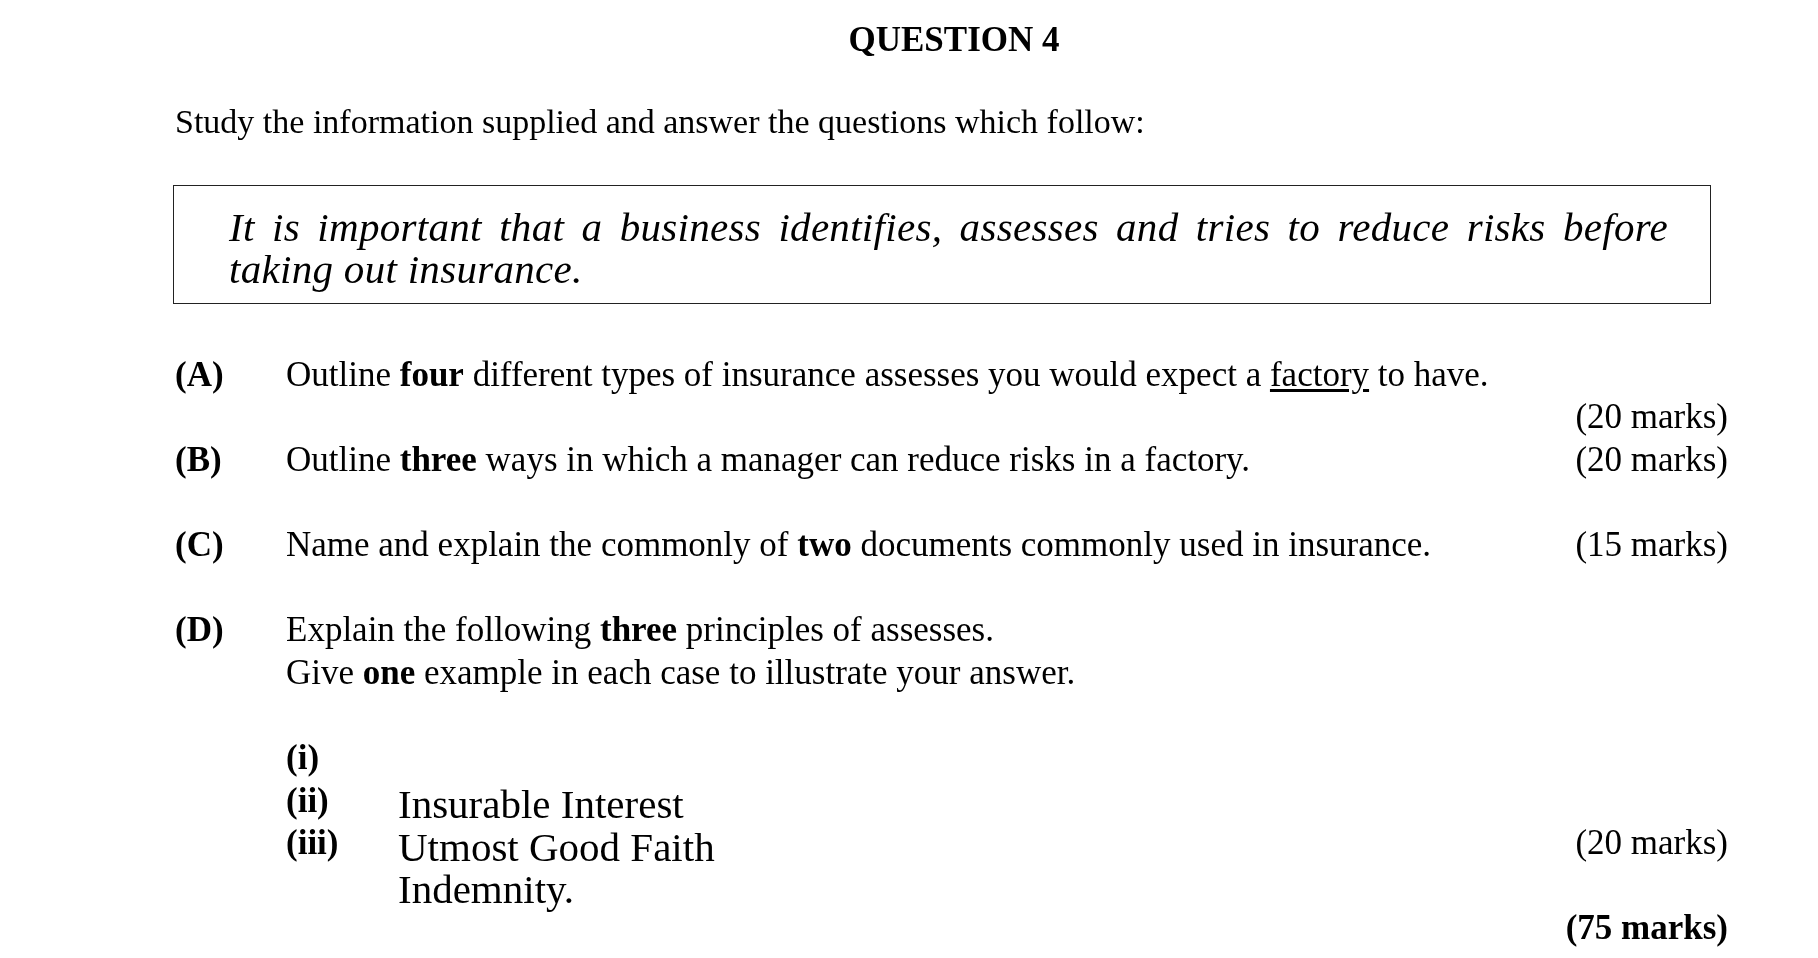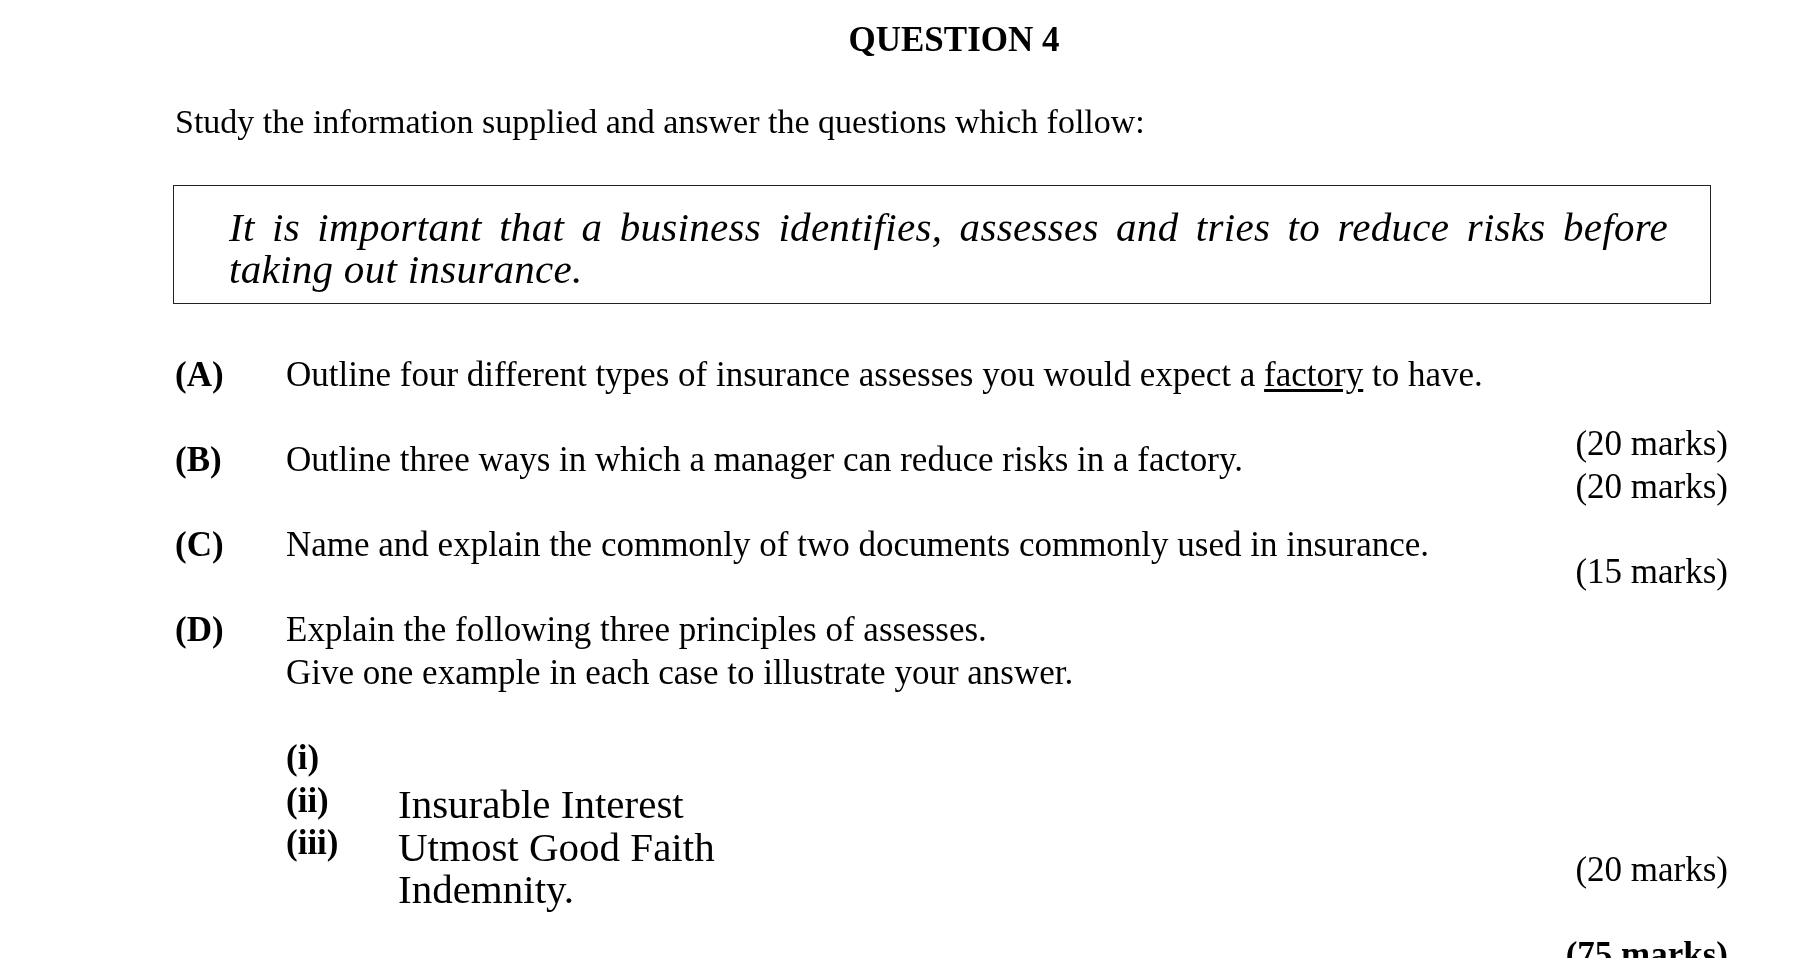--- a/index.html
+++ b/index.html
@@ -7,25 +7,25 @@
          font-family:"Liberation Serif", "DejaVu Serif", serif; color:#000; }
   .abs { position:absolute; white-space:nowrap; line-height:1; }
   .title { left:0; width:1908px; text-align:center; top:22px; font-size:35px; font-weight:bold; }
   .intro { left:175px; top:105px; font-size:34px; }
   .box { position:absolute; left:173px; top:185px; width:1538px; height:119px;
          border:1.6px solid #222; box-sizing:border-box; }
   .box-text { position:absolute; left:55px; right:42px; top:20px; font-size:41px; font-style:italic;
               text-align:justify; text-align-last:left; line-height:42px; letter-spacing:0.3px; }
   .qlabel { font-size:35px; font-weight:bold; left:175px; }
   .qtext { font-size:35px; left:286px; }
-  .marks { font-size:35px; right:90px; text-align:right;margin-top:27px; }
+  .marks { font-size:35px; right:90px; text-align:right; }
   .marks.total { font-weight:bold; }
   .sub-label { font-size:35px; font-weight:bold; left:286px; }
   .sub-text { font-size:41px; left:398px;margin-top:44px; }
-  b { font-weight:normal;margin-top:8px; }
+  b { font-weight:bold;margin-top:8px; }
   u { text-underline-offset:3px; }
 </style>
 </head>
 <body>
 
 <div class="abs title">QUESTION 4</div>
 <div class="abs intro">Study the information supplied and answer the questions which follow:</div>
 
 <div class="box">
   <div class="box-text">It is important that a business identifies, assesses and tries to reduce risks before taking out insurance.</div>

